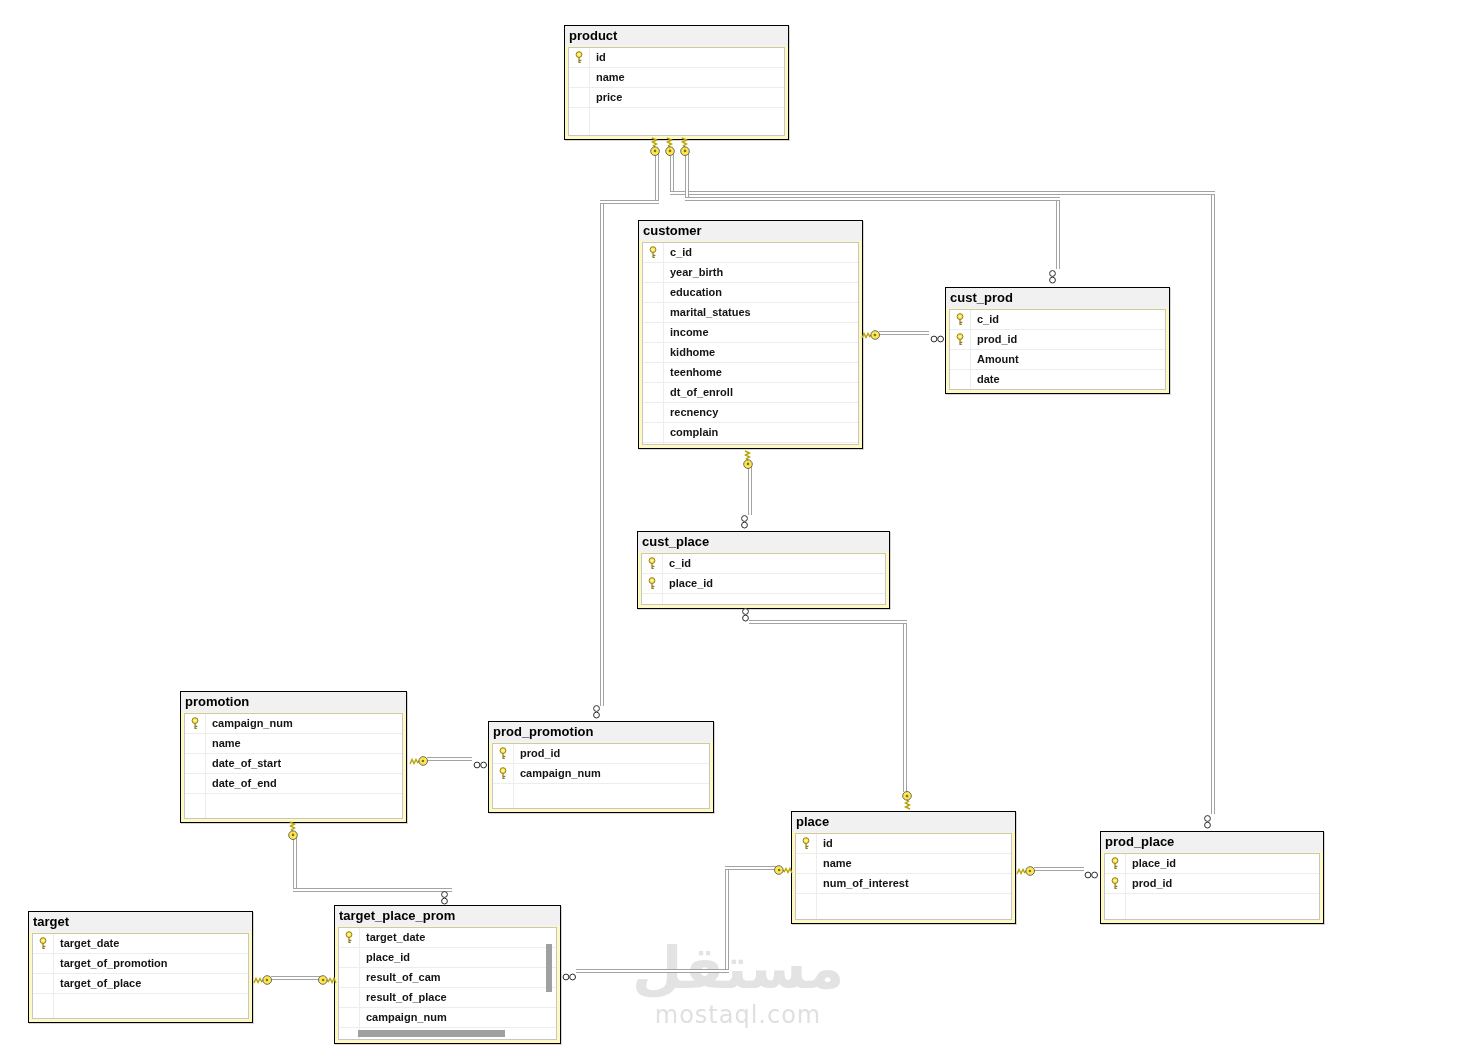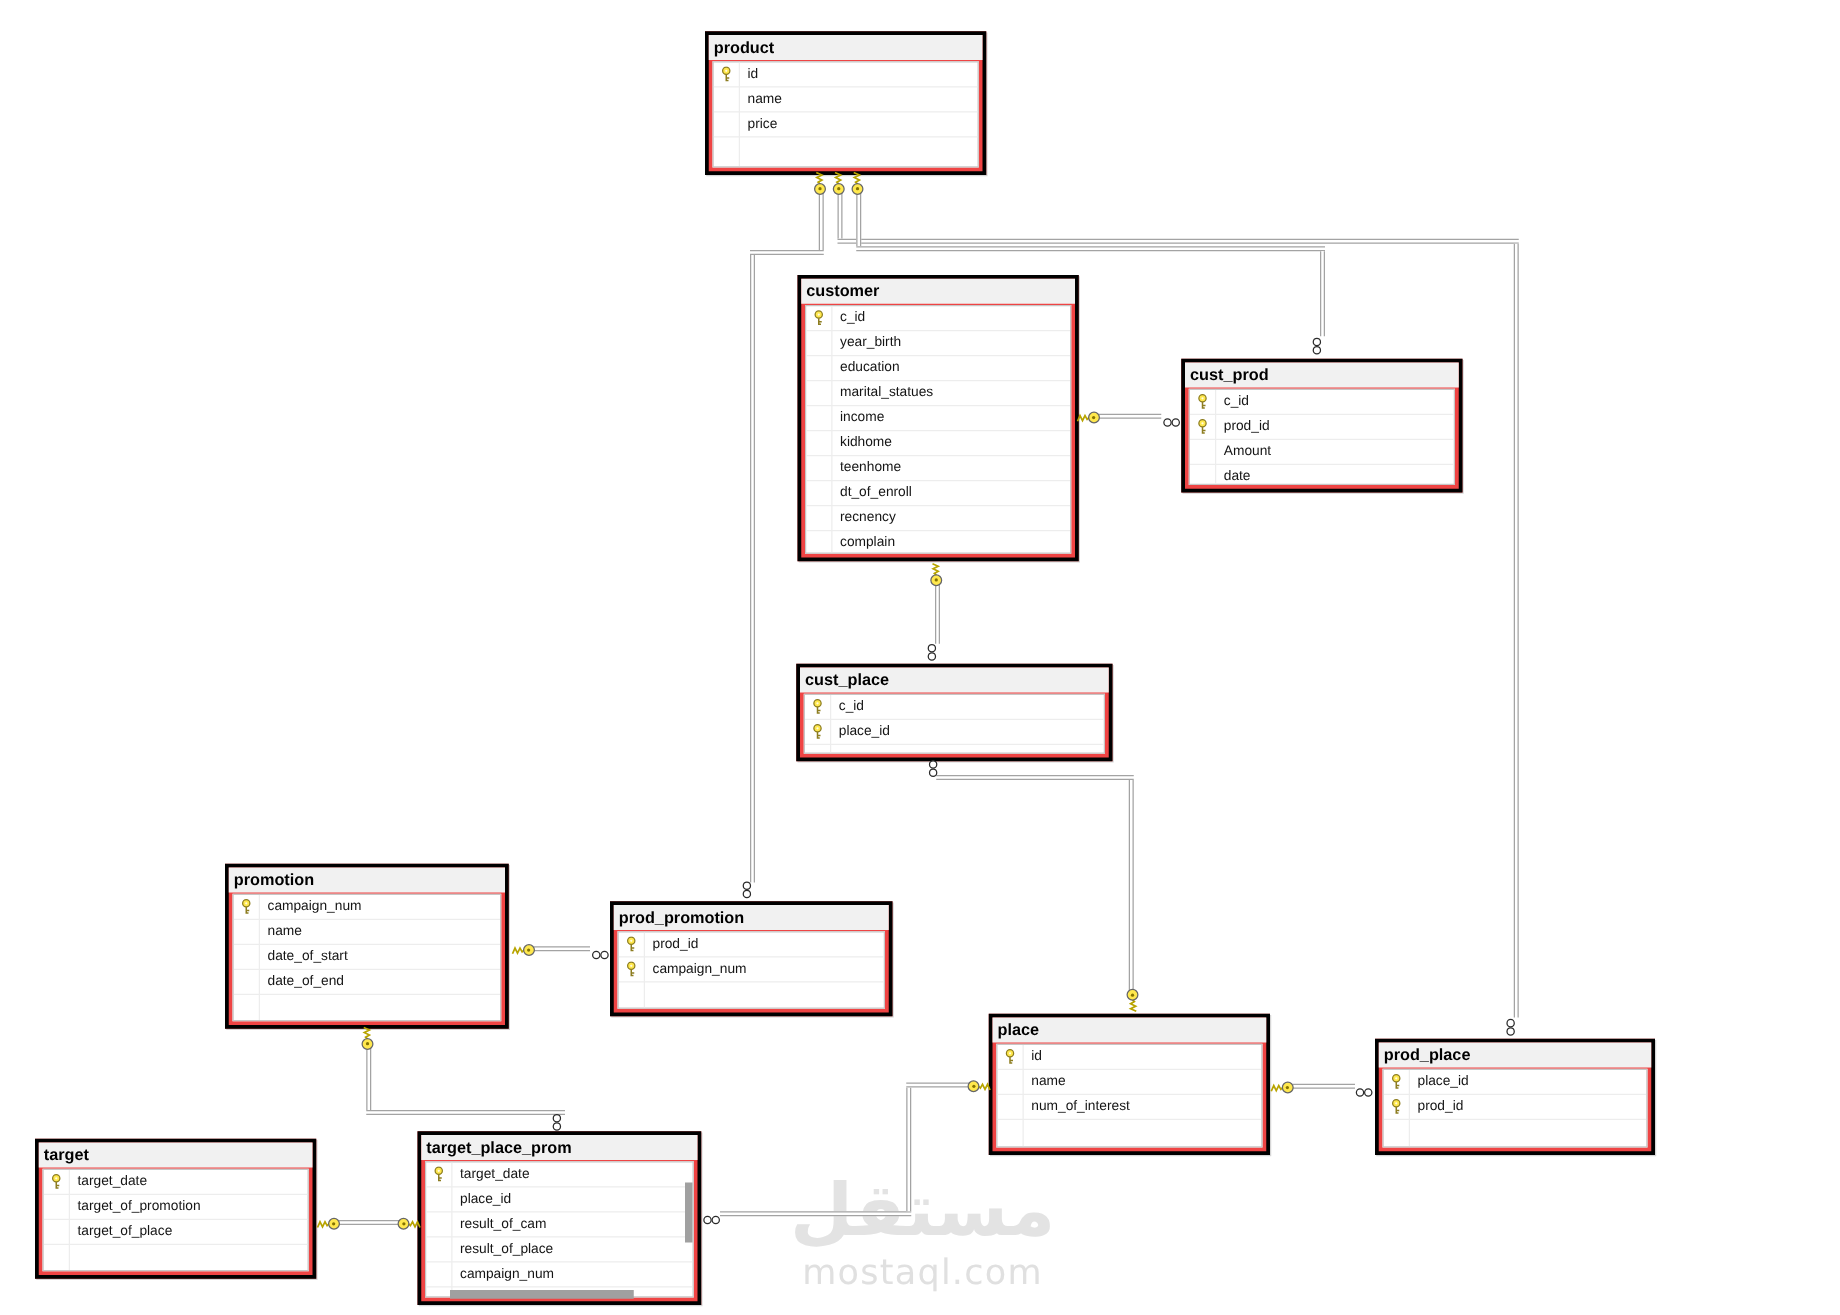--- a/index.html
+++ b/index.html
@@ -2,30 +2,30 @@
 <html><head>
 <meta charset="utf-8">
 <style>
   html,body{margin:0;padding:0;background:#fff;}
   #stage{position:relative;width:1472px;height:1052px;background:#fff;overflow:hidden;
          font-family:"Liberation Sans",sans-serif;}
   
   .watermark{position:absolute;text-align:center;z-index:0;user-select:none;
              font-family:"DejaVu Sans",sans-serif;}
   .wm-ar{font-size:58px;font-weight:bold;color:#e3e3e3;line-height:1.05;text-align:center;}
-  .wm-domain{font-size:28px;color:#e0e0e0;letter-spacing:1px;margin-top:2px;}
+  .wm-domain{font-size:24px;color:#e0e0e0;letter-spacing:1px;margin-top:2px;}
   
   #diagram{position:absolute;left:0;top:0;width:100%;height:100%;z-index:1;}
   
-  .tbl{position:absolute;background:#ef4444;border:3px solid #000000;
+  .tbl{position:absolute;background:#fef9c3;border:1px solid #000000;
        box-shadow:1px 1px 0 #d6d6d6;box-sizing:border-box;}
   .tbl-title{height:20px;line-height:20px;padding-left:4px;font-weight:bold;font-size:13px;
              color:#000;background:#f1f1f1;white-space:nowrap;overflow:hidden;}
   .tbl-grid{position:absolute;left:3px;right:3px;top:21px;bottom:3px;border:1px solid #c6c6c6;
-            background:#fff;overflow:hidden;}
+            background:#fff;overflow:hidden;font-weight:bold;}
   .keycol{position:absolute;left:20px;top:0;bottom:0;width:1px;background:#ededed;}
   .tbl-row{position:relative;height:19px;line-height:19px;border-bottom:1px solid #ededed;
            padding-left:27px;font-size:11px;color:#141414;white-space:nowrap;}
   .rowkey{position:absolute;left:5px;top:3px;width:10px;height:13px;}
   .fname{display:inline-block;}
   
   .seg{position:absolute;background:#fff;box-sizing:content-box;}
   .seg.h{height:2px;border-top:1px solid #a3a3a3;border-bottom:1px solid #a3a3a3;}
   .seg.v{width:2px;border-left:1px solid #a3a3a3;border-right:1px solid #a3a3a3;}
   

